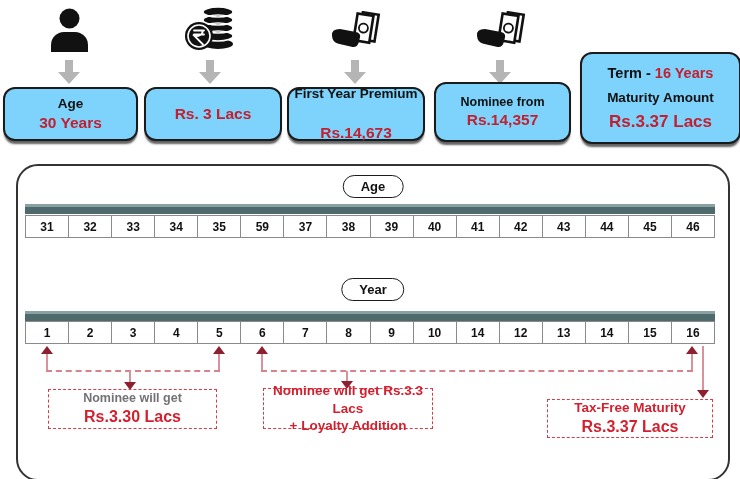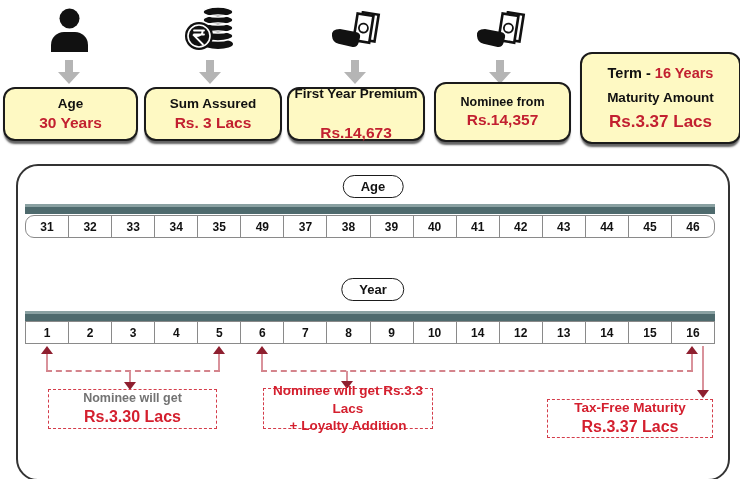--- a/index.html
+++ b/index.html
@@ -2,21 +2,21 @@
 <html><head>
 <meta charset="utf-8">
 <style>
   html,body{margin:0;padding:0;background:#fff;}
   .stage{
     position:relative;width:740px;height:479px;background:#fff;overflow:hidden;
     font-family:"Liberation Sans","DejaVu Sans",sans-serif;color:#111;
   }
   
   .tbox{
-    position:absolute;background:#fef9c3;border:2px solid #1b1b1b;border-radius:12px;
+    position:absolute;background:#7dd3fc;border:2px solid #1b1b1b;border-radius:12px;
     box-shadow:0 4px 2px -1px rgba(70,70,70,.85);
     display:flex;flex-direction:column;align-items:center;justify-content:center;
     text-align:center;line-height:1.25;
   }
   .lbl{font-weight:700;font-size:13.5px;color:#111;}
   .lbl-sm{font-weight:700;font-size:12.5px;color:#111;}
   .val{font-weight:700;font-size:15.5px;color:#c22030;}
   .val-lg{font-weight:700;font-size:17px;color:#c22030;}
   .red{color:#c22030;}
   .icon{position:absolute;display:block;}
@@ -124,21 +124,20 @@
   <svg class="icon" style="left:489px;top:60px;" width="22" height="24" viewBox="0 0 22 24">
     <path d="M7 0 h8 v12 h7 L11 24 0 12 h7 z" fill="#b5b5b5"></path>
     </svg>
 
   <div class="tbox" style="left:3px;top:87px;width:131px;height:50px;">
     <div class="lbl">Age</div>
     <div class="val">30 Years</div>
   </div>
 
   <div class="tbox" style="left:144px;top:87px;width:134px;height:50px;">
-    <div class="lbl">Sum Assured</div>
     <div class="val">Rs. 3 Lacs</div>
   </div>
 
   <div class="tbox" style="left:287px;top:87px;width:134px;height:50px;gap:20px;">
     <div class="lbl">First Year Premium</div>
     <div class="val">Rs.14,673</div>
   </div>
 
   <div class="tbox" style="left:434px;top:82px;width:133px;height:56px;">
     <div class="lbl-sm">Nominee from</div>
@@ -151,27 +150,27 @@
       <span class="red">16 Years</span>
     </div>
     <div class="lbl" style="margin-top:4px;">Maturity Amount</div>
     <div class="val-lg">Rs.3.37 Lacs</div>
   </div>
 
   <div class="panel">
 
     <div class="pill" style="top:9px;">Age</div>
     <div class="tealbar" style="top:38px;"></div>
-    <div class="cells" style="top:49px;border-radius:9px;">
+    <div class="cells" style="top:49px;">
       <div class="cell">31</div>
       <div class="cell">32</div>
       <div class="cell">33</div>
       <div class="cell">34</div>
       <div class="cell">35</div>
-      <div class="cell">49</div>
+      <div class="cell">59</div>
       <div class="cell">37</div>
       <div class="cell">38</div>
       <div class="cell">39</div>
       <div class="cell">40</div>
       <div class="cell">41</div>
       <div class="cell">42</div>
       <div class="cell">43</div>
       <div class="cell">44</div>
       <div class="cell">45</div>
       <div class="cell">46</div>

